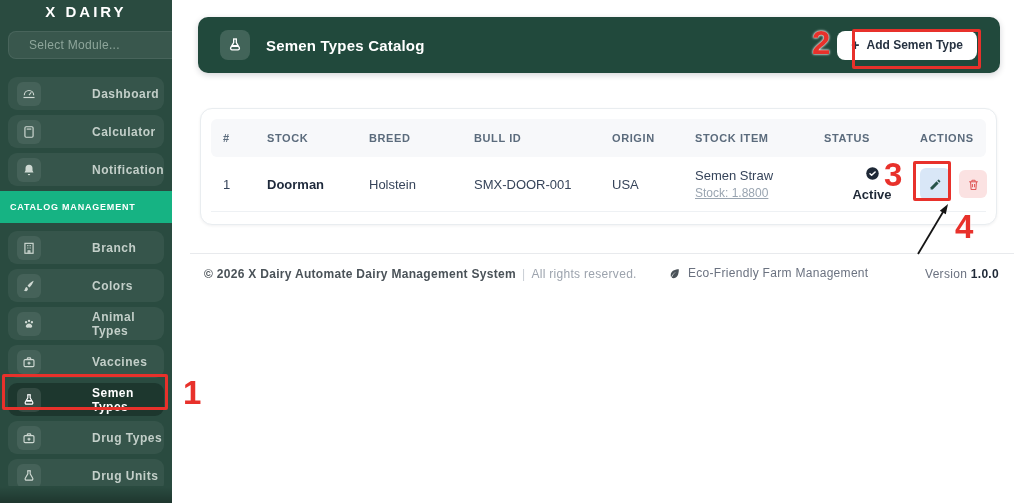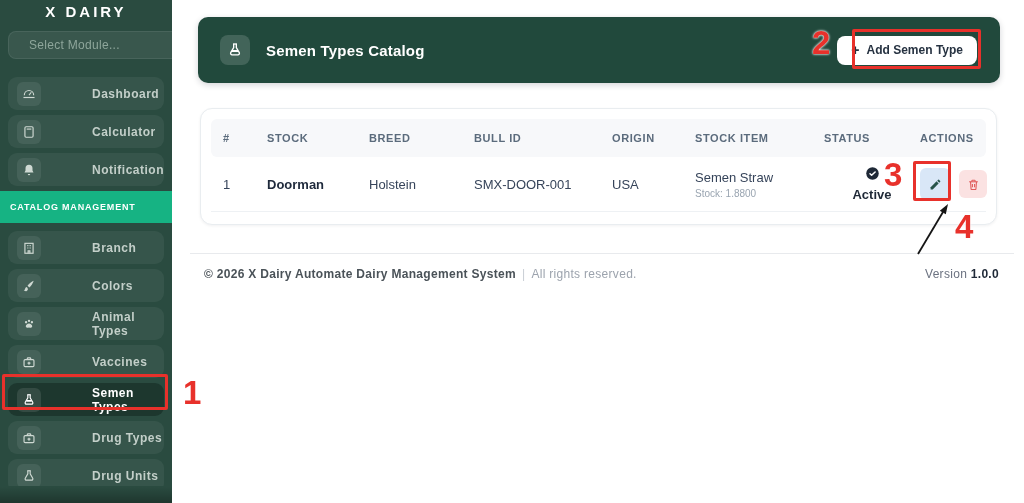--- a/index.html
+++ b/index.html
@@ -51,21 +51,21 @@
   }
   .nav-clip { height:255px; overflow:hidden; }
   .sidebar-fade {
     position:absolute; bottom:0; left:0; width:172px; height:16px;
     background:linear-gradient(to bottom, rgba(0,0,0,0), rgba(0,0,0,0.28));
     pointer-events:none;
   }
   
   .main { position:absolute; left:172px; top:0; width:852px; height:503px; background:#ffffff; }
   .header-card {
-    position:absolute; left:26px; top:17px; width:802px; height:66px;
+    position:absolute; left:26px; top:17px; width:802px; height:56px;
     background:#21493c; border-radius:10px;
     display:flex; align-items:center; padding:0 23px 0 22px;
     box-shadow:0 2px 6px rgba(16,24,40,.18);
   }
   .header-chip {
     width:30px; height:30px; border-radius:8px;
     background:rgba(255,255,255,0.15);
     display:flex; align-items:center; justify-content:center; color:#ffffff;
   }
   .header-title { margin-left:16px; color:#ffffff; font-size:15px; font-weight:bold; letter-spacing:.2px; }
@@ -83,21 +83,21 @@
     padding:10px 10px 12px 10px;
   }
   .tgrid { display:grid; grid-template-columns:44px 102px 105px 138px 83px 129px 96px 1fr; align-items:center; padding-left:12px; }
   .thead {
     background:#f7f8fa; border-radius:6px; height:38px;
     font-size:11px; font-weight:bold; color:#5b6b7c; letter-spacing:.6px;
   }
   .trow { height:55px; border-bottom:1px solid #eef1f4; font-size:13px; color:#36445a; }
   .cell-name { font-weight:bold; color:#1e293b; }
   .stock-line1 { font-size:13px; color:#36445a; }
-  .stock-line2 { font-size:10px; color:#9aa5b1; margin-top:3px; }
+  .stock-line2 { font-size:12px; color:#9aa5b1; margin-top:3px;text-decoration:underline; }
   .status-cell { display:flex; align-items:center; gap:6px; color:#1f2937; font-weight:600; font-size:13px;flex-direction:column; }
   .actions-cell { display:flex; align-items:center; gap:9px; }
   .icon-btn {
     border:none; border-radius:6px; display:flex; align-items:center; justify-content:center; cursor:pointer;
   }
   .edit-btn { width:30px; height:32px; background:#d9e7f7; color:#27544a; }
   .delete-btn { width:28px; height:28px; background:#fbe2e2; color:#e05c5c; }
   
   .footer-divider { position:absolute; left:18px; top:253px; width:824px; border-top:1px solid #e8eaed; }
   .footer-left { position:absolute; left:32px; top:267px; font-size:12px; color:#9ca3ad; letter-spacing:.3px; white-space:nowrap; }
@@ -304,20 +304,26 @@
             </svg>
         </button>
       </span>
     </div>
   </section>
 
   <div class="footer-divider"></div>
   <div class="footer-left">
     <b>© 2026 X Dairy Automate Dairy Management System</b><span class="footer-sep">|</span><span>All rights reserved.</span>
   </div>
+  <div class="footer-eco">
+    <svg width="13" height="13" viewBox="0 0 24 24" fill="currentColor">
+        <path d="M20 4c-9 0-15 4-15 11 0 1.5.4 2.8 1 3.9C7.6 14 11 10.5 15 9c-3.5 2.2-6.7 5.6-8.1 11 .9.4 2 .6 3.1.6 7 0 10-7 10-16.6z"></path>
+      </svg>
+    <span>Eco-Friendly Farm Management</span>
+  </div>
   <div class="footer-version">
     <span>Version</span>
     <b>1.0.0</b>
   </div>
 
   <div class="anno-box box-2"></div>
   <div class="anno-box box-3"></div>
   <div class="anno-num num-2">2</div>
   <div class="anno-num num-3">3</div>
   <div class="anno-num num-4">4</div>

